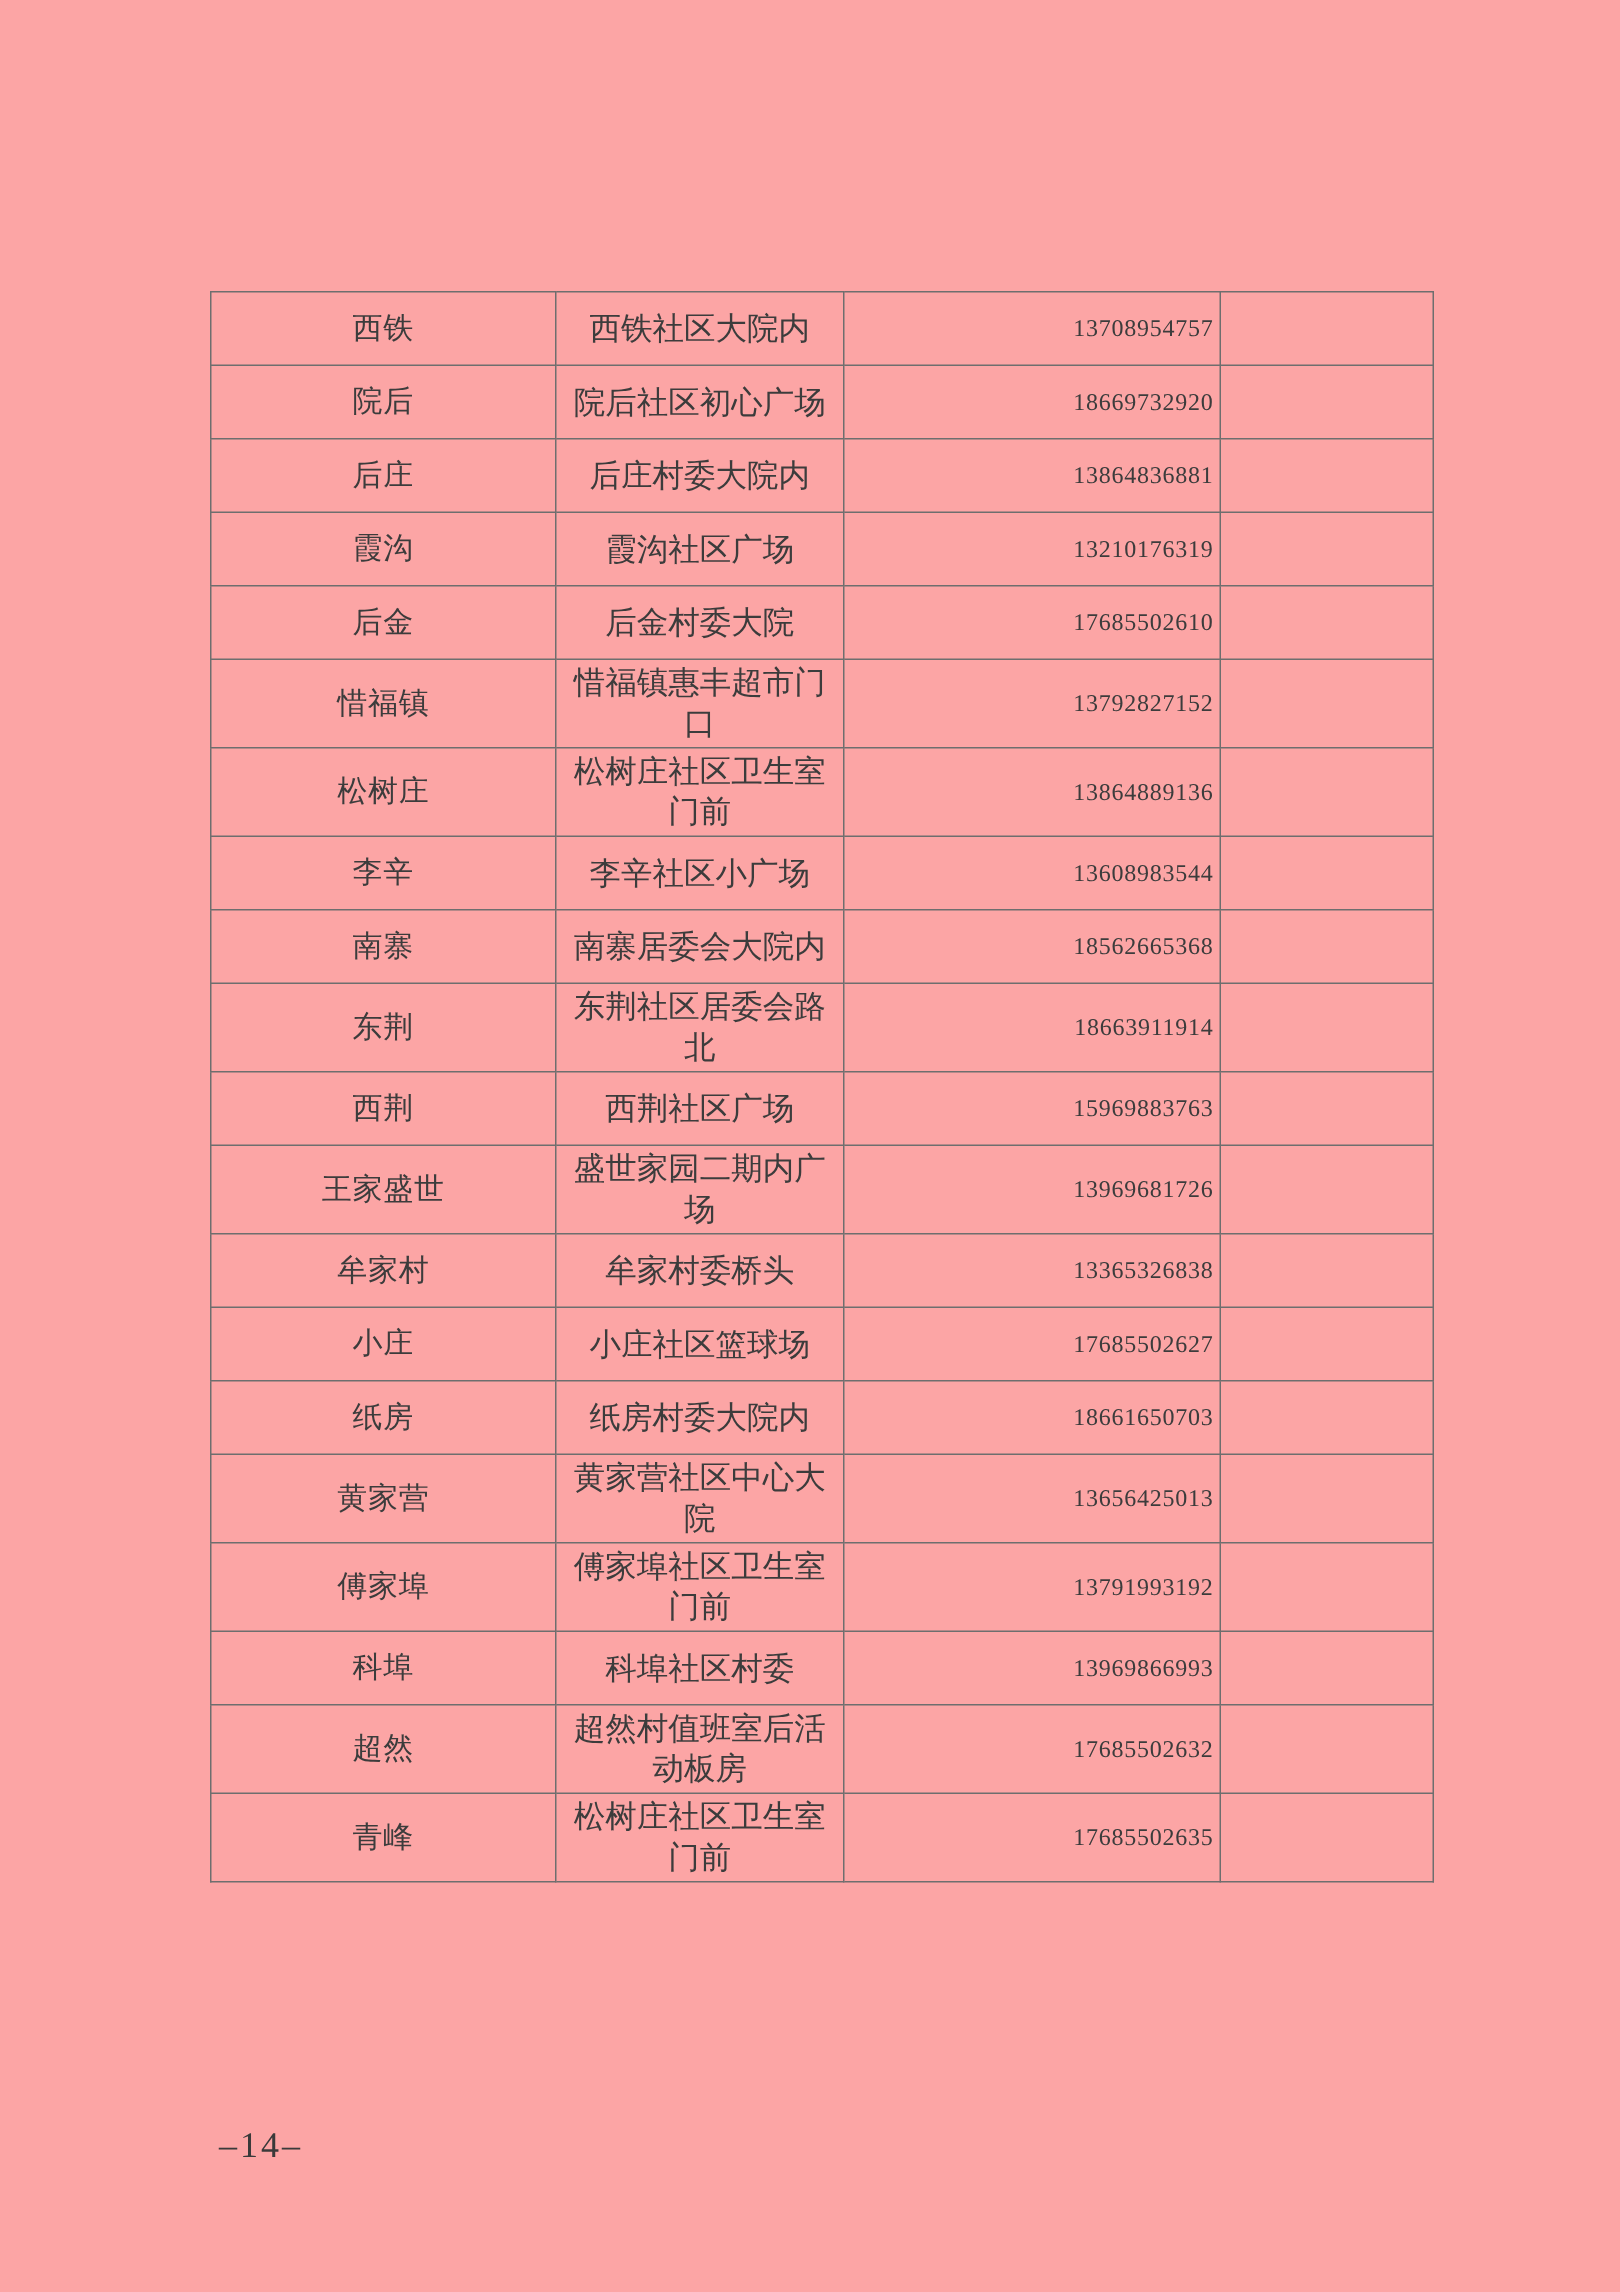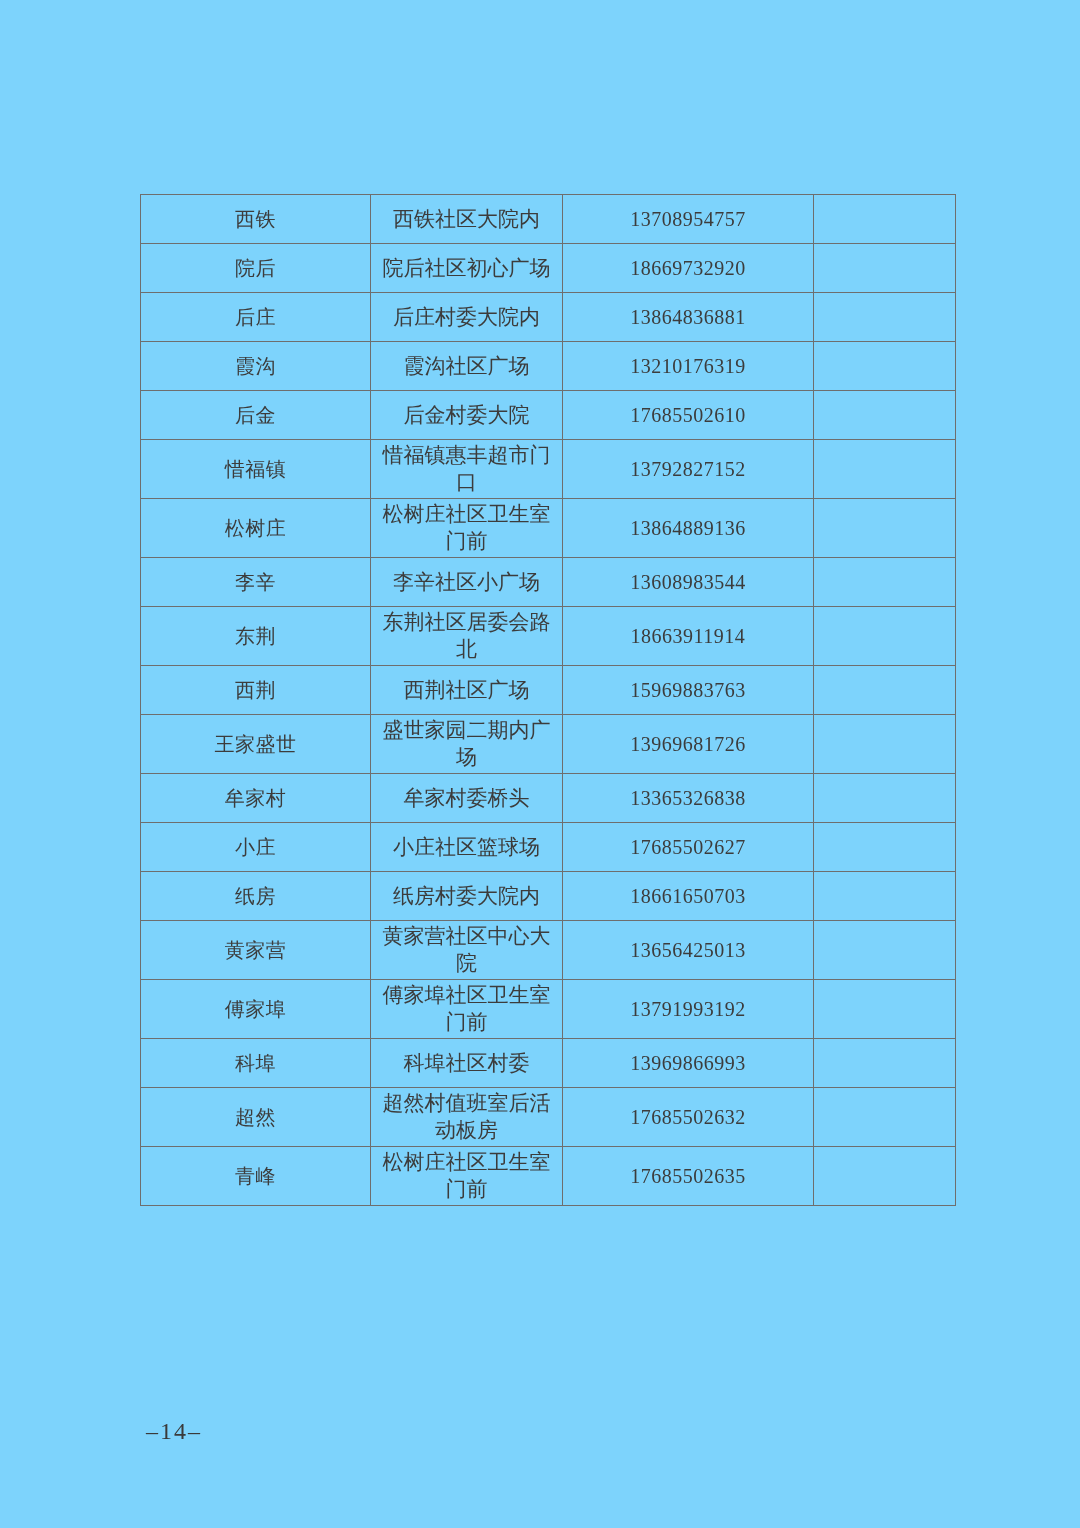--- a/index.html
+++ b/index.html
@@ -4,21 +4,21 @@
 <style>
   html, body {
     margin: 0;
     padding: 0;
     background: #ffffff;
   }
   .page {
     position: relative;
     width: 1080px;
     height: 1528px;
-    background: #7dd3fc;
+    background: #fca5a5;
     overflow: hidden;
     font-family: "Liberation Serif", "DejaVu Serif", serif;
     color: #3c3c3c;
   }
   table.contact-table {
     position: absolute;
     left: 140px;
     top: 194px;
     width: 815px;
     border-collapse: collapse;
@@ -32,21 +32,21 @@
     font-size: 20px;
     line-height: 27px;
     padding: 2px 4px;
     color: #3c3c3c;
     letter-spacing: 0.5px;
     overflow: hidden;
     word-break: break-all;
   }
   table.contact-table td:nth-child(1) { font-size: 20px; }
   table.contact-table td:nth-child(2) { font-size: 21px; letter-spacing: 0px; }
-  table.contact-table td:nth-child(3) { font-size: 20px; letter-spacing: 0.5px; }
+  table.contact-table td:nth-child(3) { font-size: 16px; letter-spacing: 0.5px; text-align: right; }
   .page-number {
     position: absolute;
     left: 146px;
     top: 1418px;
     font-size: 24px;
     color: #3a3a3a;
     letter-spacing: 2px;
     font-family: "Liberation Serif", "DejaVu Serif", serif;
   }
 </style>
@@ -102,20 +102,26 @@
         <tr>
           <td>松树庄</td>
           <td>松树庄社区卫生室门前</td>
           <td>13864889136</td>
           <td></td>
         </tr>
         <tr>
           <td>李辛</td>
           <td>李辛社区小广场</td>
           <td>13608983544</td>
+          <td></td>
+        </tr>
+        <tr>
+          <td>南寨</td>
+          <td>南寨居委会大院内</td>
+          <td>18562665368</td>
           <td></td>
         </tr>
         <tr>
           <td>东荆</td>
           <td>东荆社区居委会路北</td>
           <td>18663911914</td>
           <td></td>
         </tr>
         <tr>
           <td>西荆</td>

